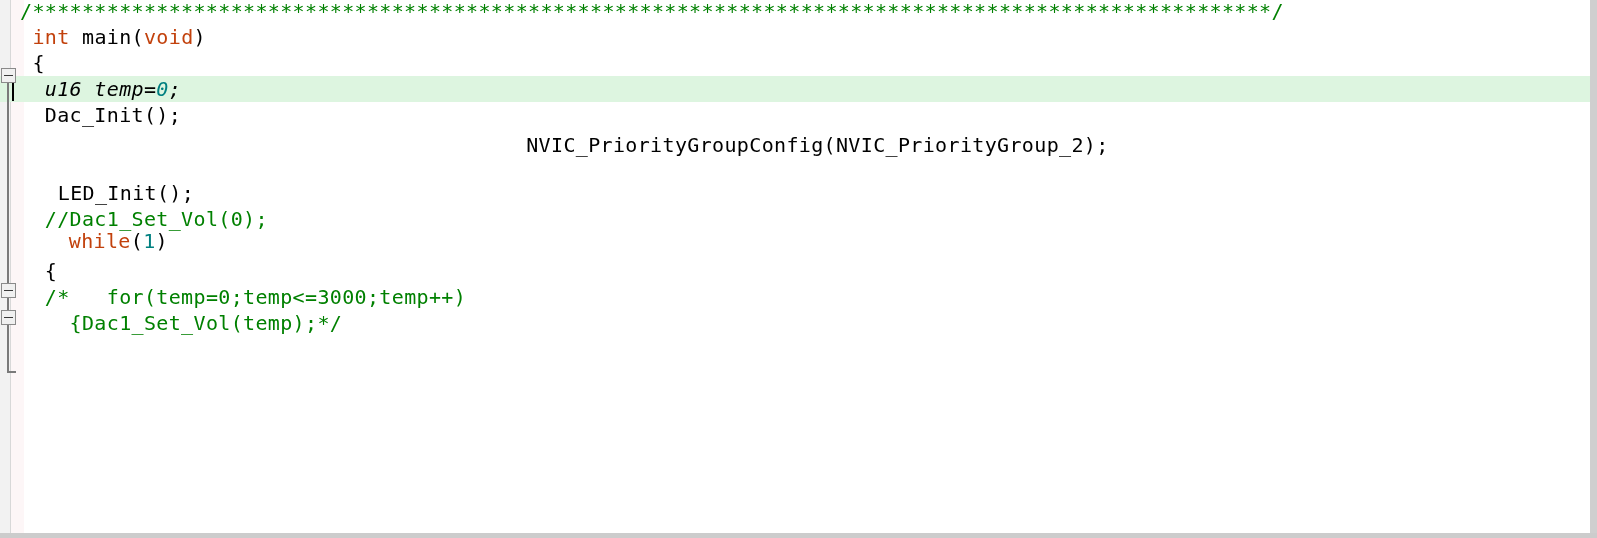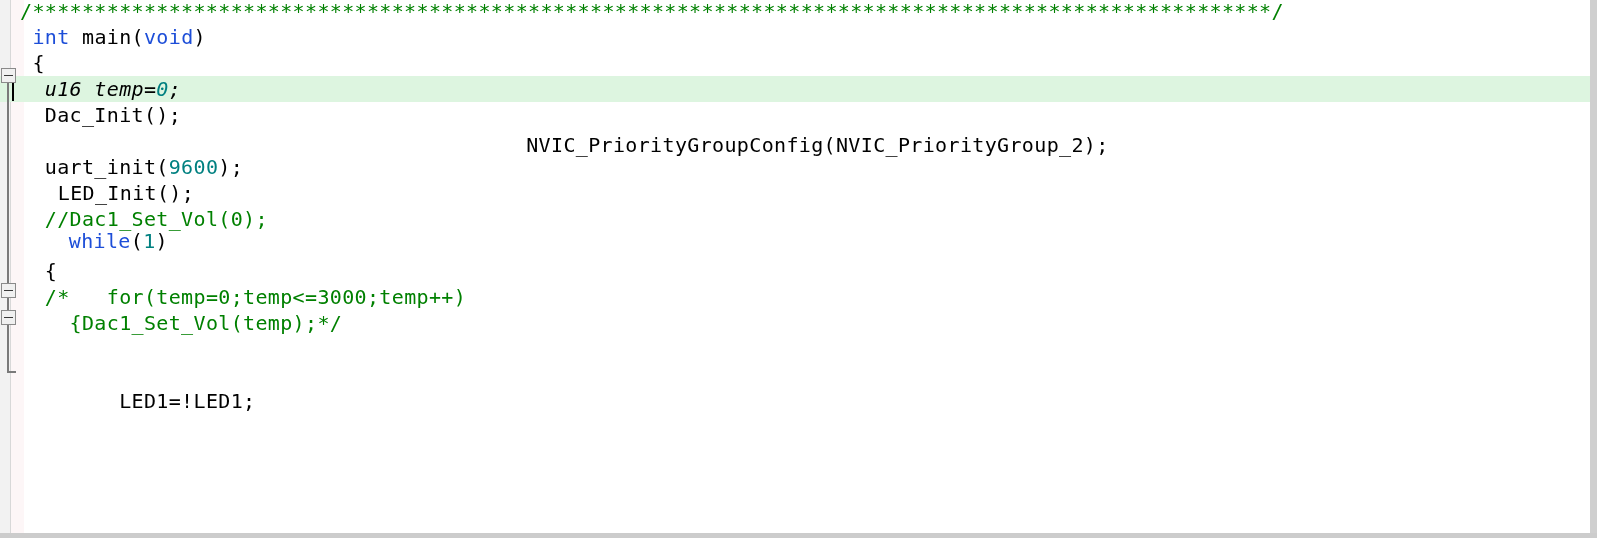--- a/index.html
+++ b/index.html
@@ -93,21 +93,21 @@
   .caret-bar {
     position: absolute;
     left: 12px;
     width: 2px;
     height: 24px;
     background: #000000;
   }
 
   
   .t-cmt  { color: #008000; }
-  .t-kw   { color: #1d4ed8; }
+  .t-kw   { color: #c2410c; }
   .t-num  { color: #008080; }
   .t-id   { color: #000000; }
 
   
   .vscroll {
     position: absolute;
     right: 0;
     top: 0;
     width: 7px;
     height: 533px;
@@ -142,29 +142,27 @@
   <div class="fold-bar"></div>
   <div class="margin-strip"></div>
 
   <div class="code-surface">
       <div class="code-line" style="top: -2px;"><span class="txt"><span class="t-cmt">/****************************************************************************************************/</span></span></div>
       <div class="code-line" style="top: 24px;"><span class="txt"><span> </span><span class="t-kw">int</span><span class="t-id"> main(</span><span class="t-kw">void</span><span class="t-id">)</span></span></div>
       <div class="code-line" style="top: 50px;"><span class="txt"><span> </span><span class="t-id">{</span></span></div>
       <div class="code-line highlight" style="top: 76px; font-style: italic;"><span class="txt"><span>  </span><span class="t-id">u16 temp=</span><span class="t-num">0</span><span class="t-id">;</span></span><div class="caret-bar" style="top: 1px;"></div></div>
       <div class="code-line" style="top: 102px;"><span class="txt"><span>  </span><span class="t-id">Dac_Init();</span></span></div>
       <div class="code-line" style="top: 132px; text-align: center;"><span class="txt"><span>  </span><span class="t-id">NVIC_PriorityGroupConfig(NVIC_PriorityGroup_2);</span></span></div>
-      <div class="code-line" style="top: 154px;"><span class="txt"><span>  </span><span class="t-id">uart_init(</span><span class="t-num">9600</span><span class="t-id">);</span></span></div>
       <div class="code-line" style="top: 180px; padding-left: 13px;"><span class="txt"><span>  </span><span class="t-id">LED_Init();</span></span></div>
       <div class="code-line" style="top: 206px;"><span class="txt"><span>  </span><span class="t-cmt">//Dac1_Set_Vol(0);</span></span></div>
       <div class="code-line" style="top: 228px; padding-left: 24px;"><span class="txt"><span>  </span><span class="t-kw">while</span><span class="t-id">(</span><span class="t-num">1</span><span class="t-id">)</span></span></div>
       <div class="code-line" style="top: 258px;"><span class="txt"><span>  </span><span class="t-id">{</span></span></div>
       <div class="code-line" style="top: 284px;"><span class="txt"><span>  </span><span class="t-cmt">/*   for(temp=0;temp&lt;=3000;temp++)</span></span></div>
       <div class="code-line" style="top: 310px;"><span class="txt"><span>    </span><span class="t-cmt">{Dac1_Set_Vol(temp);*/</span></span></div>
       <div class="code-line" style="top: 336px;"><span class="txt"></span></div>
-      <div class="code-line" style="top: 388px;"><span class="txt"><span>        </span><span class="t-id">LED1=!LED1;</span></span></div>
     </div>
 
   <div class="vscroll"></div>
   <div class="hscroll"></div>
 
   <div class="clip-glyph">}</div>
 <div class="fold-line" style="top: 83px; height: 289px;"></div>
     <div class="fold-end-tick" style="top: 371px; left: 7px;"></div>
     <div class="fold-box" style="top: 68px; left: 1px;"></div>
     <div class="fold-box" style="top: 283px; left: 1px;"></div>

